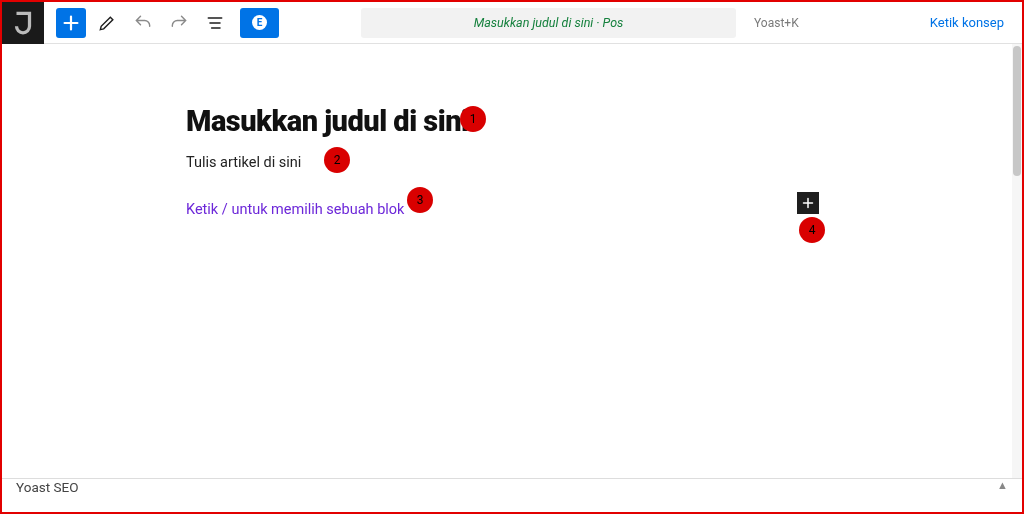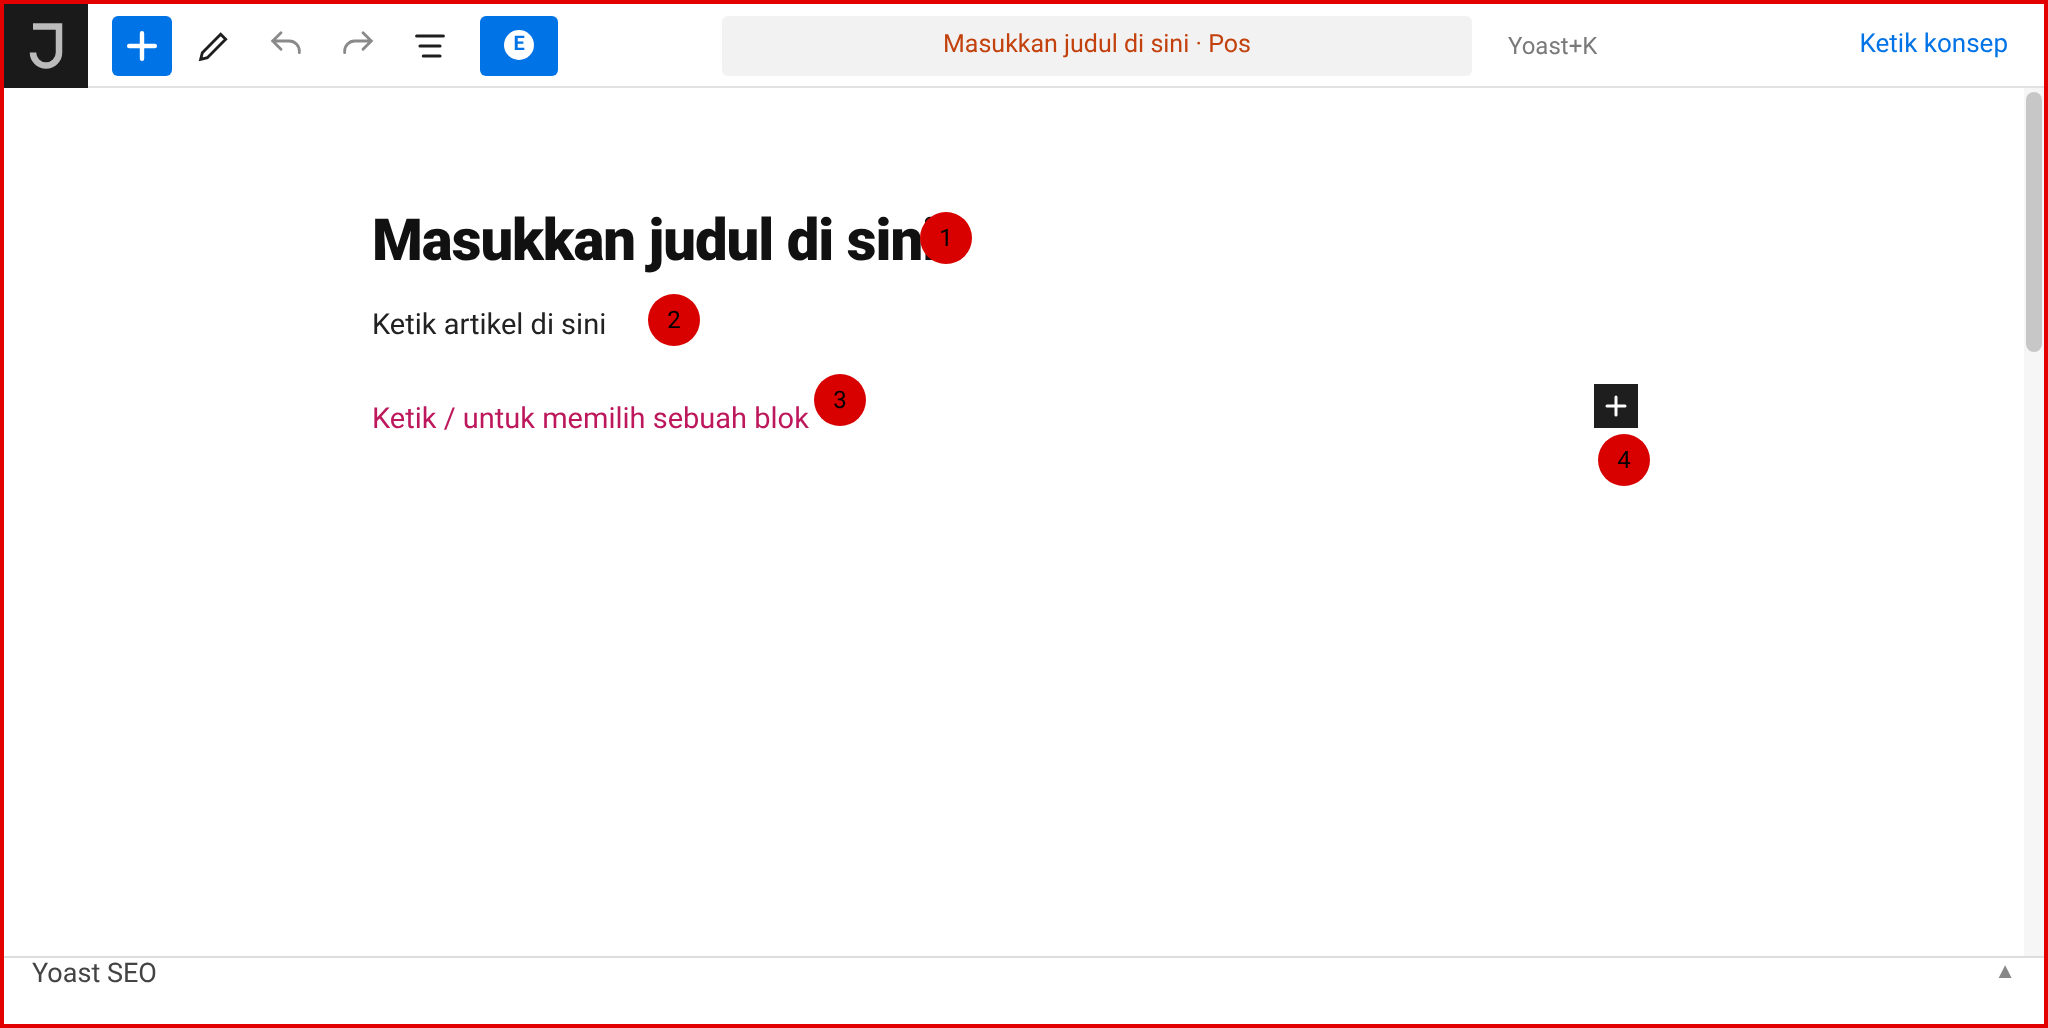--- a/index.html
+++ b/index.html
@@ -63,22 +63,23 @@
     display: flex; align-items: center; justify-content: center;
     font-size: 10px; font-weight: 700;
   }
   .spacer1 { flex: 0 0 70px; }
   .title-pill {
     flex: 0 0 375px;
     height: 30px;
     background: #f2f2f2;
     border-radius: 3px;
     display: flex; align-items: center; justify-content: center;
-    font-size: 12.5px; color: #c2410c;
+    font-size: 12.5px; color: #15803d;
     position: relative;
+    font-style: italic;
   }
   .kbd {
     font-size: 12px; color: #7a7a7a; margin-left: 12px;
   }
   .spacer2 { flex: 1; }
   .save-draft {
     color: #0073e6;
     font-size: 13px;
     padding: 6px 10px;
     cursor: pointer;
@@ -115,21 +116,21 @@
     color: #111;
   }
   .post-para {
     margin-top: 16px;
     font-size: 14.5px;
     color: #222;
   }
   .post-placeholder {
     margin-top: 30px;
     font-size: 14.5px;
-    color: #be185d;
+    color: #6d28d9;
   }
   .inline-add {
     position: absolute;
     left: 795px;
     top: 148px;
     width: 22px; height: 22px;
     background: #1e1e1e;
     display: flex; align-items: center; justify-content: center;
     cursor: pointer;
   }
@@ -203,21 +204,21 @@
     <div class="save-draft">Ketik konsep</div>
   </div>
 
   <div class="canvas-area">
     <div class="scroll-track">
       <div class="scroll-thumb"></div>
     </div>
 
     <div class="editor">
       <h1 class="post-title">Masukkan judul di sini</h1>
-      <p class="post-para">Ketik artikel di sini</p>
+      <p class="post-para">Tulis artikel di sini</p>
       <p class="post-placeholder">Ketik / untuk memilih sebuah blok</p>
     </div>
 
     <div class="inline-add">
       <svg viewBox="0 0 24 24">
           <path d="M12 6v12M6 12h12" stroke="#fff" stroke-width="2" stroke-linecap="round"></path>
         </svg>
     </div>
 
     <div class="annot" style="left:458px; top:62px;">1</div>

